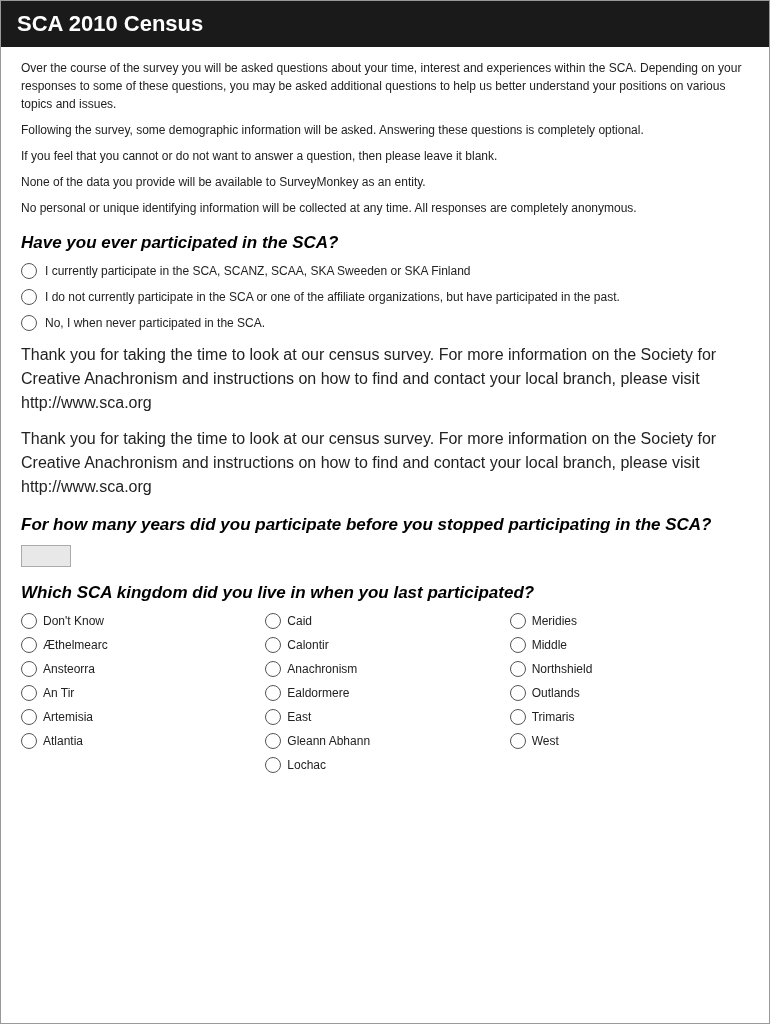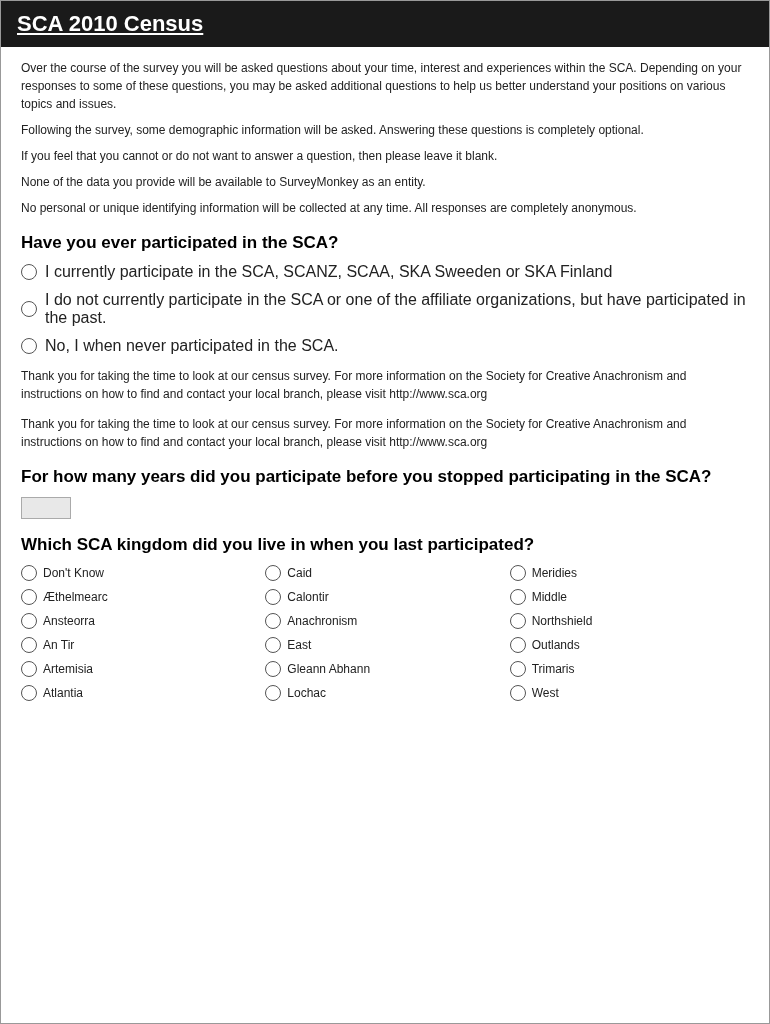--- a/index.html
+++ b/index.html
@@ -25,60 +25,60 @@
     }
     .header {
       background: #1a1a1a;
       color: #fff;
       padding: 10px 16px;
     }
     .header-title {
       font-size: 22px;
       font-weight: bold;
       color: #fff;
-      text-decoration: underline;
     }
     .content {
       padding: 12px 20px 20px 20px;
     }
     .intro-block {
     }
     .intro-block p {
       font-size: 12px;
       line-height: 1.5;
       margin-bottom: 8px;
       color: #222;
     }
     .section-title {
       font-size: 17px;
       font-weight: bold;
       margin: 16px 0 10px 0;
+      font-style: italic;
     }
     .radio-option {
       display: flex;
       align-items: center;
       margin-bottom: 10px;
     }
     .radio-circle {
       width: 16px;
       height: 16px;
       border-radius: 50%;
       border: 1px solid #555;
       margin-right: 8px;
       flex-shrink: 0;
       background: #fff;
       display: inline-block;
     }
     .radio-label {
-      font-size: 16px;
+      font-size: 12px;
       color: #222;
     }
     .thank-you-block {
       margin: 12px 0;
-      font-size: 12px;
+      font-size: 16px;
       line-height: 1.5;
       color: #222;
     }
     .years-input {
       display: block;
       width: 50px;
       height: 22px;
       border: 1px solid #aaa;
       background: #e8e8e8;
       margin-top: 8px;
@@ -178,20 +178,24 @@
         <div class="kingdom-item">
           <span class="radio-circle"></span>
           <span class="radio-label">Calontir</span>
         </div>
         <div class="kingdom-item">
           <span class="radio-circle"></span>
           <span class="radio-label">Anachronism</span>
         </div>
         <div class="kingdom-item">
           <span class="radio-circle"></span>
+          <span class="radio-label">Ealdormere</span>
+        </div>
+        <div class="kingdom-item">
+          <span class="radio-circle"></span>
           <span class="radio-label">East</span>
         </div>
         <div class="kingdom-item">
           <span class="radio-circle"></span>
           <span class="radio-label">Gleann Abhann</span>
         </div>
         <div class="kingdom-item">
           <span class="radio-circle"></span>
           <span class="radio-label">Lochac</span>
         </div>

